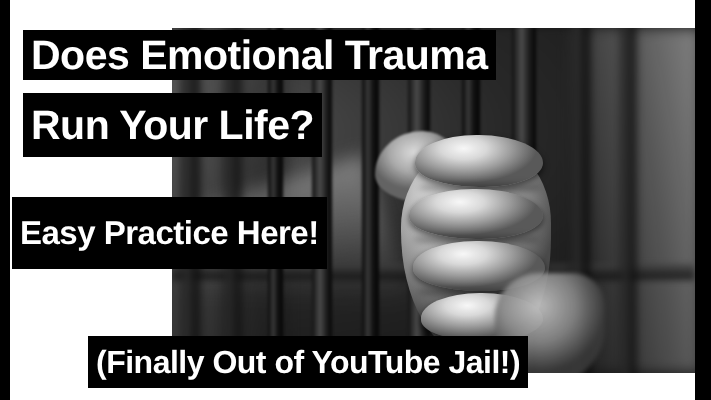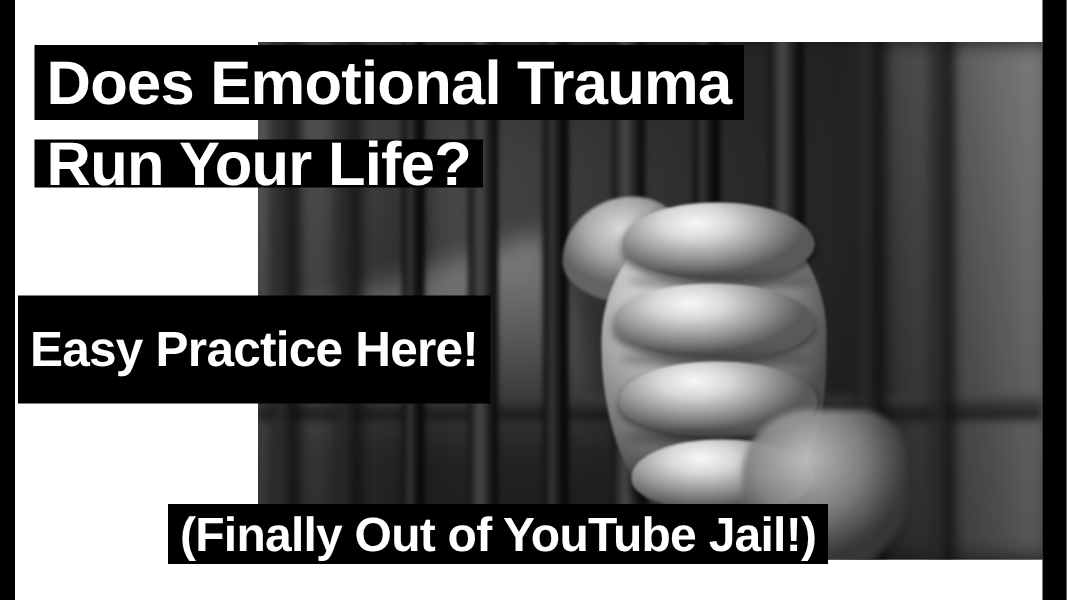--- a/index.html
+++ b/index.html
@@ -143,23 +143,23 @@
     background: #000000;
     color: #ffffff;
     font-weight: 700;
     white-space: nowrap;
     display: flex;
     align-items: center;
     letter-spacing: -0.5px;
     text-rendering: geometricPrecision;
   }
   .band-1 { left: 23px; top: 30px;  height: 50px;  font-size: 41px; padding: 0 8px; }
-  .band-2 { left: 23px; top: 93px;  height: 32px;  font-size: 41px; padding: 0 8px; }
+  .band-2 { left: 23px; top: 93px;  height: 64px;  font-size: 41px; padding: 0 8px; }
   .band-3 { left: 12px; top: 197px; height: 42px;  font-size: 33px; padding: 15px 8px; }
-  .band-4 { left: 112px; top: 336px; height: 40px;  font-size: 32px; padding: 0 8px; }
+  .band-4 { left: 88px; top: 336px; height: 52px;  font-size: 32px; padding: 0 8px; }
 
   
   .whitestrip {
     position: absolute;
     left: 23px; top: 80px; width: 143px; height: 12px;
     background: #ffffff;
   }
 </style>
 </head>
 <body>

